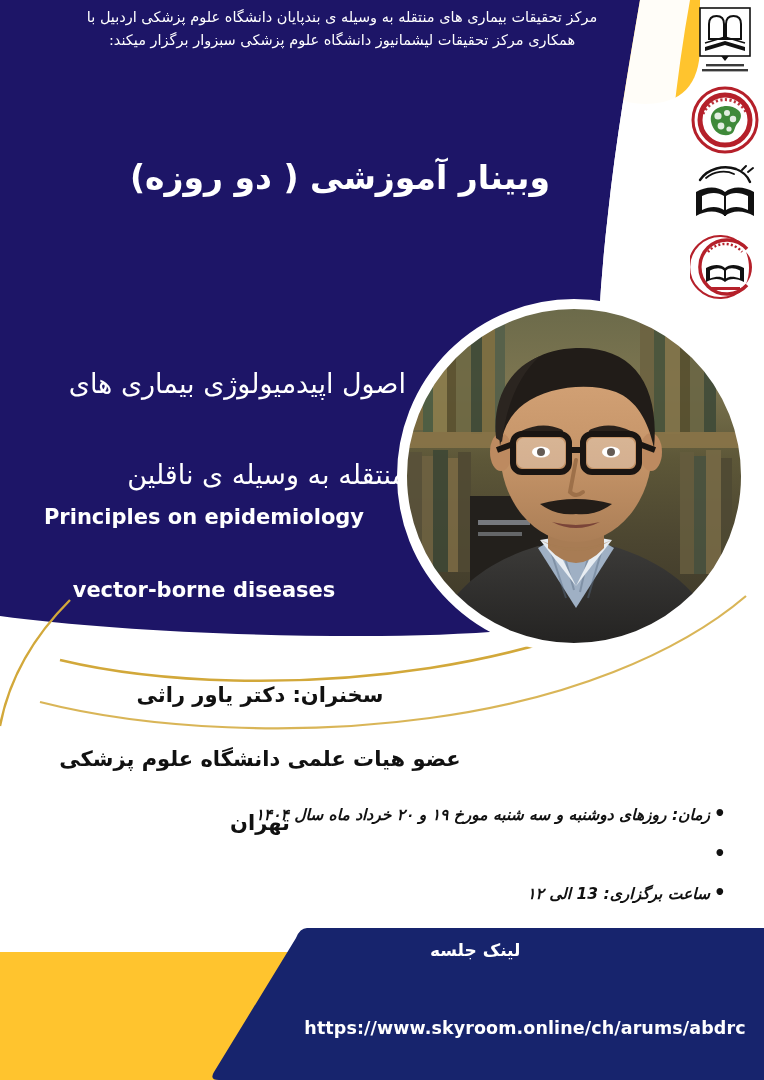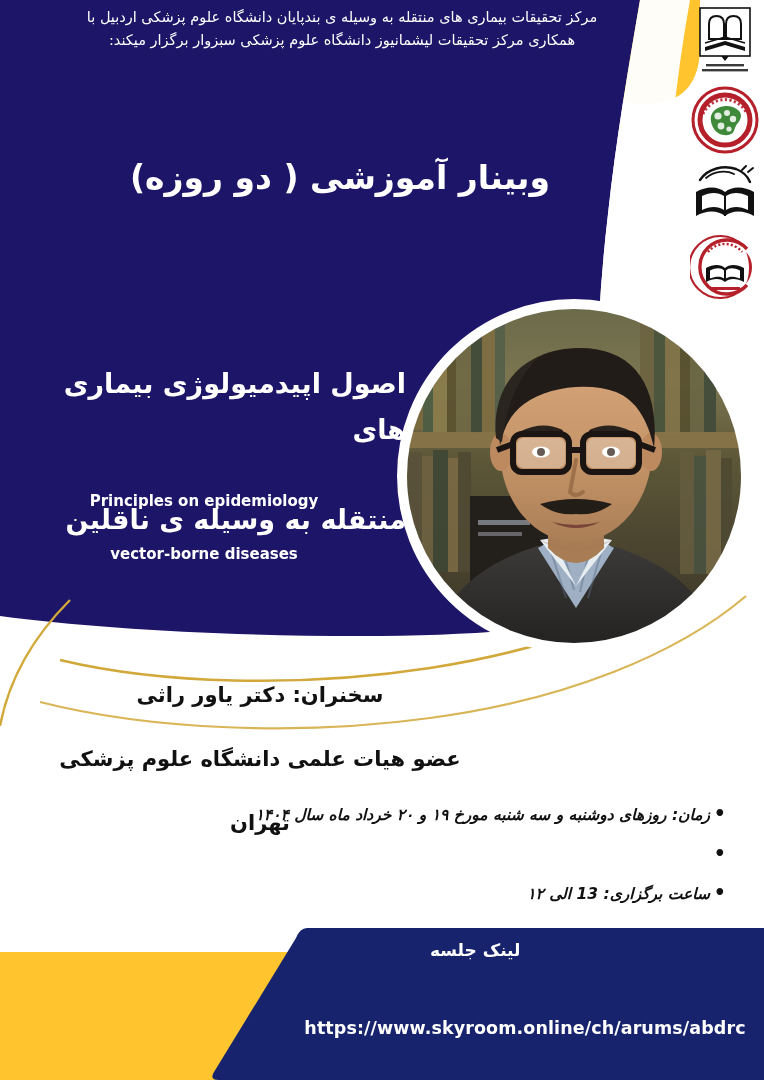--- a/index.html
+++ b/index.html
@@ -55,34 +55,34 @@
     letter-spacing: 0px;
     text-align: center;
   }
 
   #topic-fa {
     top: 316px;
     left: 10px;
     width: 400px;
     color: #ffffff;
     font-size: 27px;
-    font-weight: 700;
+    font-weight: 400;
     line-height: 1.68;
     text-align: right;
     direction: rtl;
     padding-right: 4px;
     box-sizing: border-box;
   }
 
   #topic-en {
     top: 462px;
     left: 18px;
     width: 372px;
     color: #ffffff;
-    font-size: 15px;
+    font-size: 21px;
     font-weight: bold;
     line-height: 1.75;
     direction: ltr;
     text-align: center;
   }
 
   #speaker-block {
     top: 648px;
     left: 20px;
     width: 480px;

